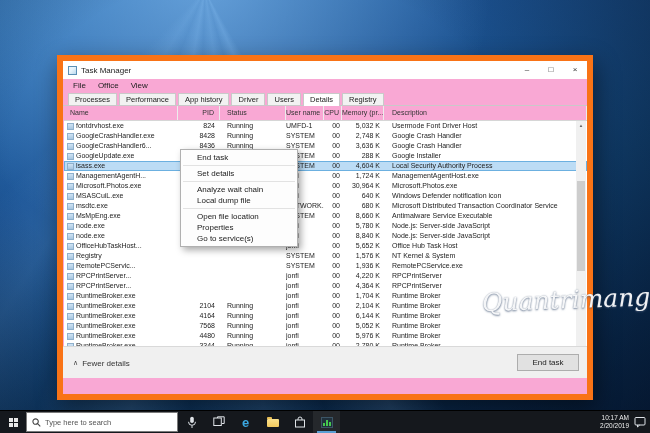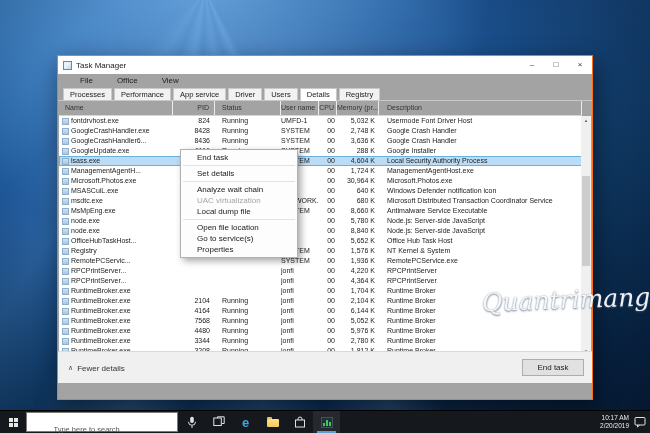--- a/index.html
+++ b/index.html
@@ -14,28 +14,28 @@
   .beams { position:absolute; inset:0;
     background:conic-gradient(from 150deg at 205px -10px, transparent 0deg,
       rgba(150,205,255,.22) 6deg, transparent 14deg, rgba(150,205,255,.16) 22deg,
       transparent 32deg, rgba(150,205,255,.20) 40deg, transparent 52deg,
       rgba(150,205,255,.12) 62deg, transparent 75deg); }
   .vignette { position:absolute; inset:0;
     background:radial-gradient(ellipse at 40% 35%, transparent 45%, rgba(3,12,28,.55) 100%); }
 
   
   .tm-window { position:absolute; left:57px; top:55px; width:536px; height:345px;
-    background:#a3a3a3; border:1px solid #f97316; box-shadow:3px 8px 22px rgba(0,0,0,.45); }
+    background:#f9a8d4; border:6px solid #f97316; box-shadow:3px 8px 22px rgba(0,0,0,.45); }
   .titlebar { position:absolute; left:0; top:0; right:0; height:18px; display:flex; align-items:center; padding-left:5px; gap:4px; background:#fff; }
   .tm-appicon { width:9px; height:9px; border:1px solid #5a8fb5; background:linear-gradient(135deg,#e8f4fc 40%,#bcd9ee); flex:none; }
   .tb-title { font-size:8px; color:#222; }
   .tb-controls { margin-left:auto; display:flex; height:18px; }
   .tb-btn { width:24px; text-align:center; line-height:18px; font-size:8px; color:#333; }
   .menubar { position:absolute; left:0; top:18px; right:0; height:13px; display:flex; align-items:center; padding-left:4px; font-size:8px; color:#222; }
-  .menu-item { padding:0 6px;margin-left:12px; }
+  .menu-item { padding:0 6px; }
   .tabstrip { position:absolute; left:0; top:31px; right:0; height:14px; display:flex; align-items:flex-end; padding-left:5px; border-bottom:1px solid #c9c9c9; font-size:7.5px; color:#222; }
   .tab { height:12px; line-height:12px; padding:0 6px; border:1px solid #c9c9c9; border-bottom:none; background:#f2f2f2; margin-right:2px; }
   .tab.active { background:#fff; position:relative; margin-bottom:-1px; height:13px; }
 
   
   .table-header { position:absolute; left:1px; top:45px; width:523px; height:15px; display:flex; border-bottom:1px solid #d6d6d6; font-size:7px; color:#333; }
   .hcell { padding-top:3px; border-right:1px solid #ececec; white-space:nowrap; overflow:hidden; }
   .table-header .c-name { display:block; padding-left:6px; }
   .process-list { position:absolute; left:1px; top:60px; width:523px; height:241px; overflow:hidden; background:#fff; }
   .prow { display:flex; height:10px; line-height:10px; font-size:7px; color:#222; }
@@ -76,21 +76,21 @@
   
   .watermark { position:absolute; left:438px; top:282px; display:flex; align-items:center; gap:8px; z-index:60; transform:rotate(-2deg); pointer-events:none; }
   .wm-text { font-family:"DejaVu Serif",serif; font-style:italic; font-size:25px; color:rgba(255,255,255,.92);
     text-shadow:0 1px 2px rgba(70,90,120,.75), 0 0 1px rgba(100,115,135,.6); }
 
   
   .taskbar { position:absolute; left:0; right:0; bottom:0; height:23px; background:var(--taskbar-bg,#15181d); border-top:1px solid #000; display:flex; align-items:stretch; z-index:70; }
   .start-button { width:26px; display:flex; align-items:center; justify-content:center; }
   .win-logo { display:grid; grid-template-columns:4px 4px; grid-template-rows:4px 4px; gap:1px; }
   .win-logo span { background:#e8e8e8; }
-  .search-box { width:152px; margin:1px 0; background:#fff; border:1px solid #7a7a7a; display:flex; align-items:center; gap:4px; padding:8px 5px;flex-direction:column; }
+  .search-box { width:152px; margin:1px 0; background:#fff; border:1px solid #7a7a7a; display:flex; align-items:center; gap:4px; padding:8px 5px; }
   .search-box input { flex:1; border:0; outline:0; font-size:7.5px; color:#333; background:transparent; font-family:inherit; }
   .search-box input::placeholder { color:#555; }
   .tb-slot { width:27px; display:flex; align-items:center; justify-content:center; position:relative; }
   .tb-slot.active { background:rgba(255,255,255,.07); }
   .tb-slot.active::after { content:""; position:absolute; left:4px; right:4px; bottom:0; height:2px; background:#5a9fd4; }
   .edge-e { color:#3ba7e0; font-size:13px; font-weight:bold; line-height:13px; }
   .folder { width:12px; height:8px; background:linear-gradient(#fae08c,#f3c95d); border-radius:1px; position:relative; margin-top:2px; }
   .folder::before { content:""; position:absolute; left:0; top:-2px; width:5px; height:2px; background:#e8bd55; border-radius:1px 1px 0 0; }
   .tmicon { width:12px; height:11px; background:#20303b; border:1px solid #3c5566; display:flex; align-items:flex-end; justify-content:center; gap:1px; padding:1px; }
   .tmicon i { display:block; width:2px; background:#45c94e; }
@@ -116,21 +116,21 @@
     </span>
   </div>
   <div class="menubar">
       <div class="menu-item">File</div>
       <div class="menu-item">Office</div>
       <div class="menu-item">View</div>
     </div>
   <div class="tabstrip">
       <div class="tab">Processes</div>
       <div class="tab">Performance</div>
-      <div class="tab">App service</div>
+      <div class="tab">App history</div>
       <div class="tab">Driver</div>
       <div class="tab">Users</div>
       <div class="tab active">Details</div>
       <div class="tab">Registry</div>
     </div>
   <div class="table-header">
       <div class="hcell c-name">Name</div>
       <div class="hcell c-pid">PID</div>
       <div class="hcell c-status">Status</div>
       <div class="hcell c-user">User name</div>
@@ -454,35 +454,32 @@
       <span>End task</span>
     </div>
     <div class="cm-sep"></div>
     <div class="cm-item">
       <span>Set details</span>
     </div>
     <div class="cm-sep"></div>
     <div class="cm-item">
       <span>Analyze wait chain</span>
     </div>
-    <div class="cm-item disabled">
-      <span>UAC virtualization</span>
-    </div>
     <div class="cm-item">
       <span>Local dump file</span>
     </div>
     <div class="cm-sep"></div>
     <div class="cm-item">
       <span>Open file location</span>
     </div>
     <div class="cm-item">
+      <span>Properties</span>
+    </div>
+    <div class="cm-item">
       <span>Go to service(s)</span>
-    </div>
-    <div class="cm-item">
-      <span>Properties</span>
     </div>
   </div>
 
 <div class="watermark">
   <svg width="36" height="36" viewBox="0 0 36 36">
     <circle cx="18" cy="18" r="14" fill="none" stroke="rgba(255,255,255,.85)" stroke-width="2"></circle>
     <circle cx="18" cy="23" r="2.2" fill="rgba(255,255,255,.85)"></circle>
     <path d="M12 18a6 6 0 0 1 12 0" fill="none" stroke="rgba(255,255,255,.85)" stroke-width="2"></path>
     <path d="M9 14a10 10 0 0 1 18 0" fill="none" stroke="rgba(255,255,255,.6)" stroke-width="2"></path>
   </svg>

